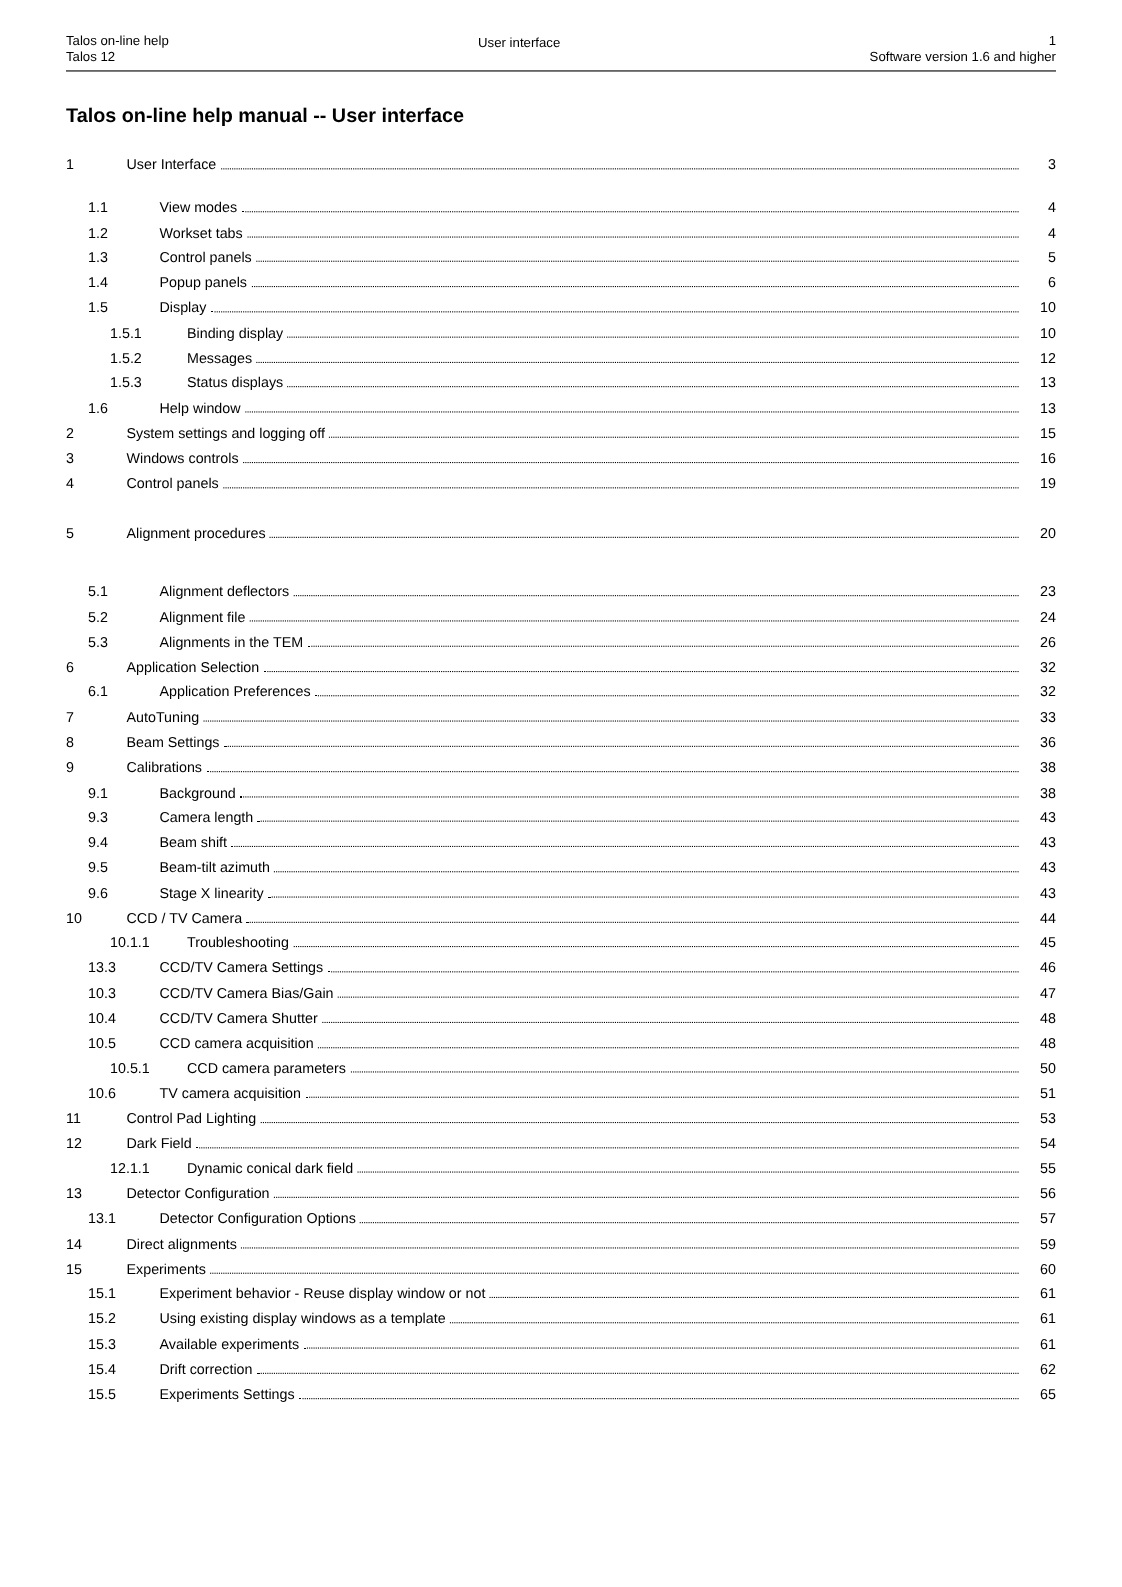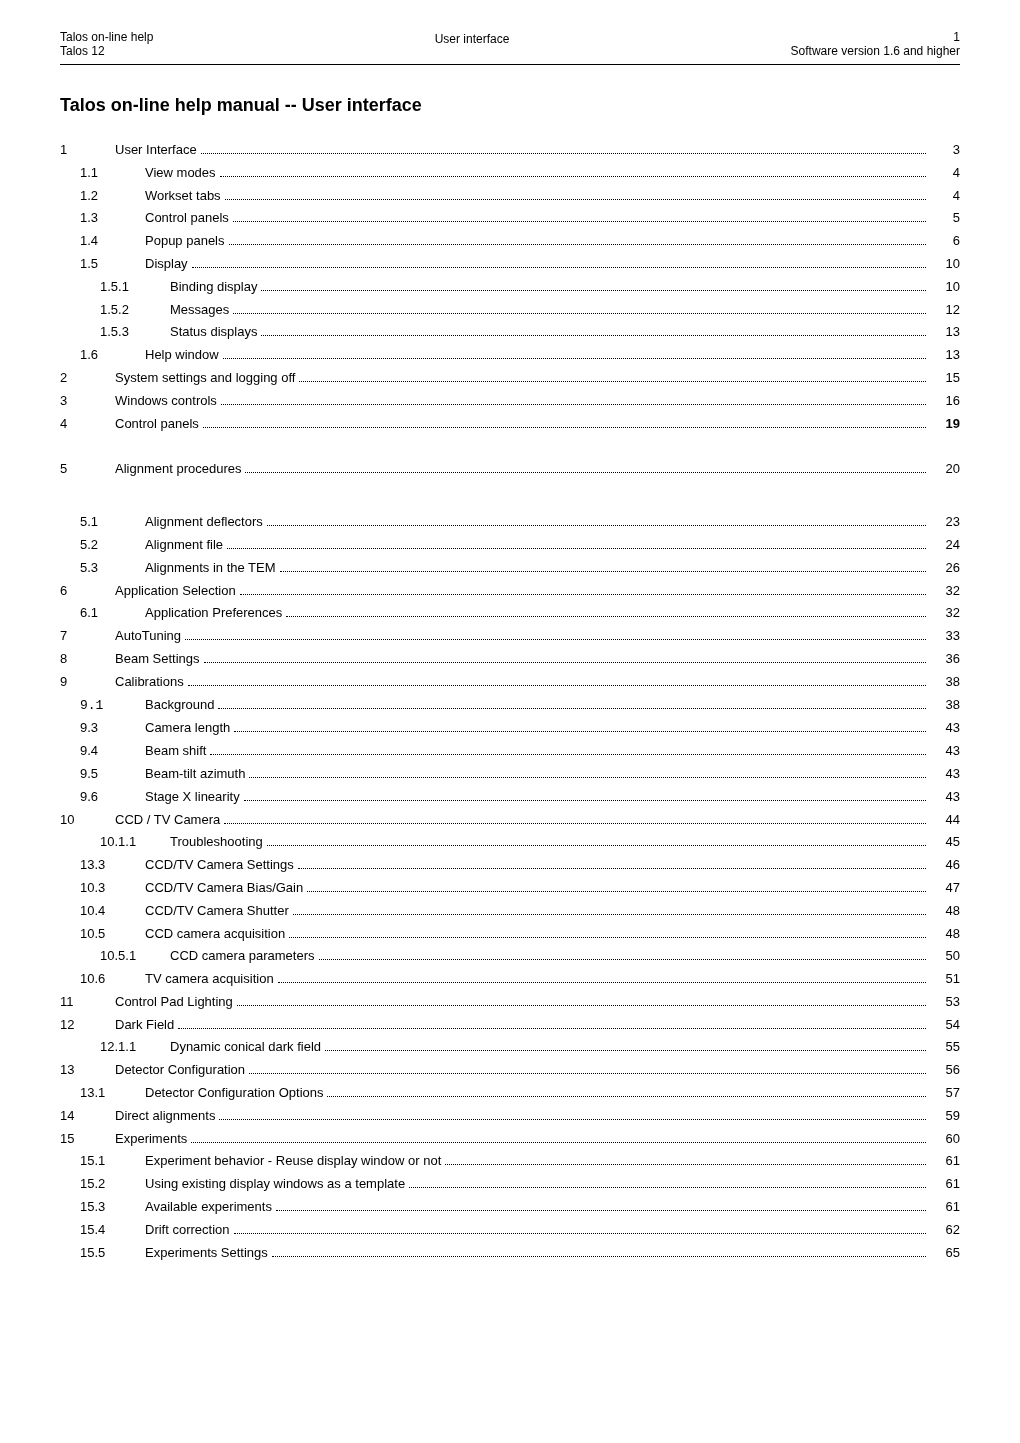--- a/index.html
+++ b/index.html
@@ -102,21 +102,21 @@
 
 
   <div class="toc-container" id="toc-container">
   <div class="toc-row">
         <span style="min-width: 55px; padding-left: 0px; flex-shrink: 0;">1</span>
         <span style="flex-shrink: 0;">User Interface</span>
         <div style="flex: 1 1 0%; border-bottom: 1px dotted rgb(0, 0, 0); margin: 0px 4px 4px; min-width: 20px;"></div>
         <span style="min-width: 30px; text-align: right; flex-shrink: 0;">3</span>
       </div>
       <div class="toc-row">
-        <span style="min-width: 85px; padding-left: 20px; flex-shrink: 0;">1.1</span>
+        <span style="min-width: 85px; padding-left: 20px; flex-shrink: 0; margin-top: 16px;">1.1</span>
         <span style="flex-shrink: 0;">View modes</span>
         <div style="flex: 1 1 0%; border-bottom: 1px dotted rgb(0, 0, 0); margin: 0px 4px 4px; min-width: 20px;"></div>
         <span style="min-width: 30px; text-align: right; flex-shrink: 0;">4</span>
       </div>
       <div class="toc-row">
         <span style="min-width: 85px; padding-left: 20px; flex-shrink: 0;">1.2</span>
         <span style="flex-shrink: 0;">Workset tabs</span>
         <div style="flex: 1 1 0%; border-bottom: 1px dotted rgb(0, 0, 0); margin: 0px 4px 4px; min-width: 20px;"></div>
         <span style="min-width: 30px; text-align: right; flex-shrink: 0;">4</span>
       </div>
@@ -171,21 +171,21 @@
       <div class="toc-row">
         <span style="min-width: 55px; padding-left: 0px; flex-shrink: 0;">3</span>
         <span style="flex-shrink: 0;">Windows controls</span>
         <div style="flex: 1 1 0%; border-bottom: 1px dotted rgb(0, 0, 0); margin: 0px 4px 4px; min-width: 20px;"></div>
         <span style="min-width: 30px; text-align: right; flex-shrink: 0;">16</span>
       </div>
       <div class="toc-row">
         <span style="min-width: 55px; padding-left: 0px; flex-shrink: 0;">4</span>
         <span style="flex-shrink: 0;">Control panels</span>
         <div style="flex: 1 1 0%; border-bottom: 1px dotted rgb(0, 0, 0); margin: 0px 4px 4px; min-width: 20px;"></div>
-        <span style="min-width: 30px; text-align: right; flex-shrink: 0; font-weight: bold;">19</span>
+        <span style="min-width: 30px; text-align: right; flex-shrink: 0;">19</span>
       </div>
       <div class="toc-row">
         <span style="min-width: 55px; padding-left: 0px; flex-shrink: 0;">5</span>
         <span style="flex-shrink: 0;">Alignment procedures</span>
         <div style="flex: 1 1 0%; border-bottom: 1px dotted rgb(0, 0, 0); margin: 0px 4px 4px; min-width: 20px;"></div>
         <span style="min-width: 30px; text-align: right; flex-shrink: 0; margin-top: 23px;">20</span>
       </div>
       <div class="toc-row">
         <span style="min-width: 85px; padding-left: 20px; flex-shrink: 0; margin-top: 30px;">5.1</span>
         <span style="flex-shrink: 0;">Alignment deflectors</span>
@@ -228,21 +228,21 @@
         <div style="flex: 1 1 0%; border-bottom: 1px dotted rgb(0, 0, 0); margin: 0px 4px 4px; min-width: 20px;"></div>
         <span style="min-width: 30px; text-align: right; flex-shrink: 0;">36</span>
       </div>
       <div class="toc-row">
         <span style="min-width: 55px; padding-left: 0px; flex-shrink: 0;">9</span>
         <span style="flex-shrink: 0;">Calibrations</span>
         <div style="flex: 1 1 0%; border-bottom: 1px dotted rgb(0, 0, 0); margin: 0px 4px 4px; min-width: 20px;"></div>
         <span style="min-width: 30px; text-align: right; flex-shrink: 0;">38</span>
       </div>
       <div class="toc-row">
-        <span style="min-width: 85px; padding-left: 20px; flex-shrink: 0; font-family: Liberation Mono, monospace;">9.1</span>
+        <span style="min-width: 85px; padding-left: 20px; flex-shrink: 0;">9.1</span>
         <span style="flex-shrink: 0;">Background</span>
         <div style="flex: 1 1 0%; border-bottom: 1px dotted rgb(0, 0, 0); margin: 0px 4px 4px; min-width: 20px;"></div>
         <span style="min-width: 30px; text-align: right; flex-shrink: 0;">38</span>
       </div>
       <div class="toc-row">
         <span style="min-width: 85px; padding-left: 20px; flex-shrink: 0;">9.3</span>
         <span style="flex-shrink: 0;">Camera length</span>
         <div style="flex: 1 1 0%; border-bottom: 1px dotted rgb(0, 0, 0); margin: 0px 4px 4px; min-width: 20px;"></div>
         <span style="min-width: 30px; text-align: right; flex-shrink: 0;">43</span>
       </div>

